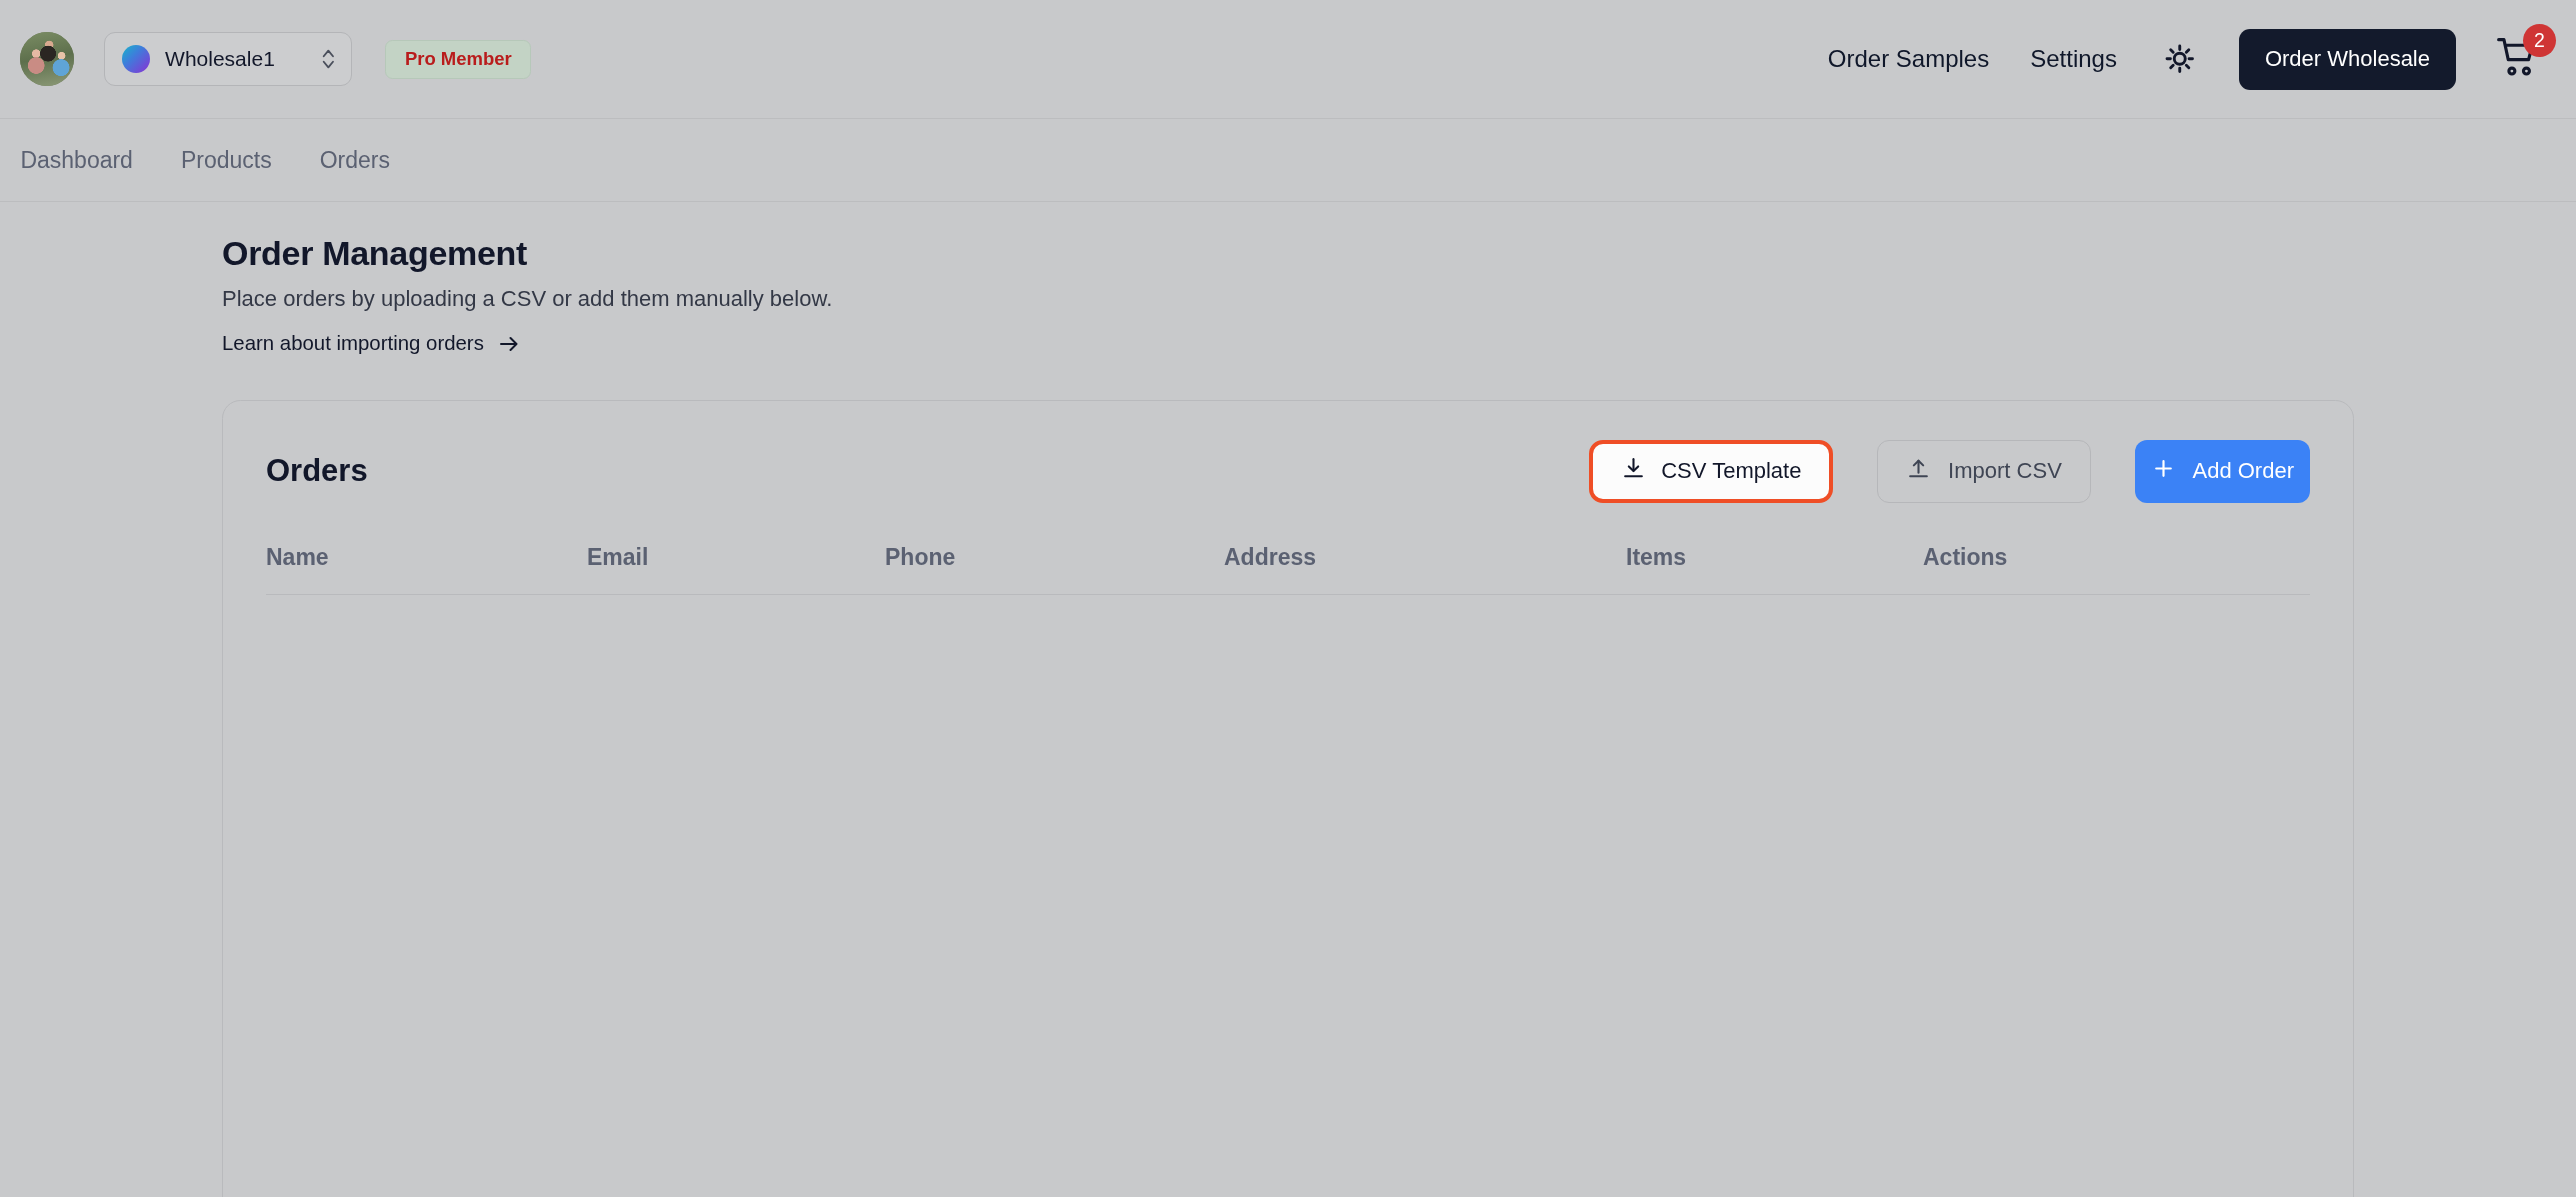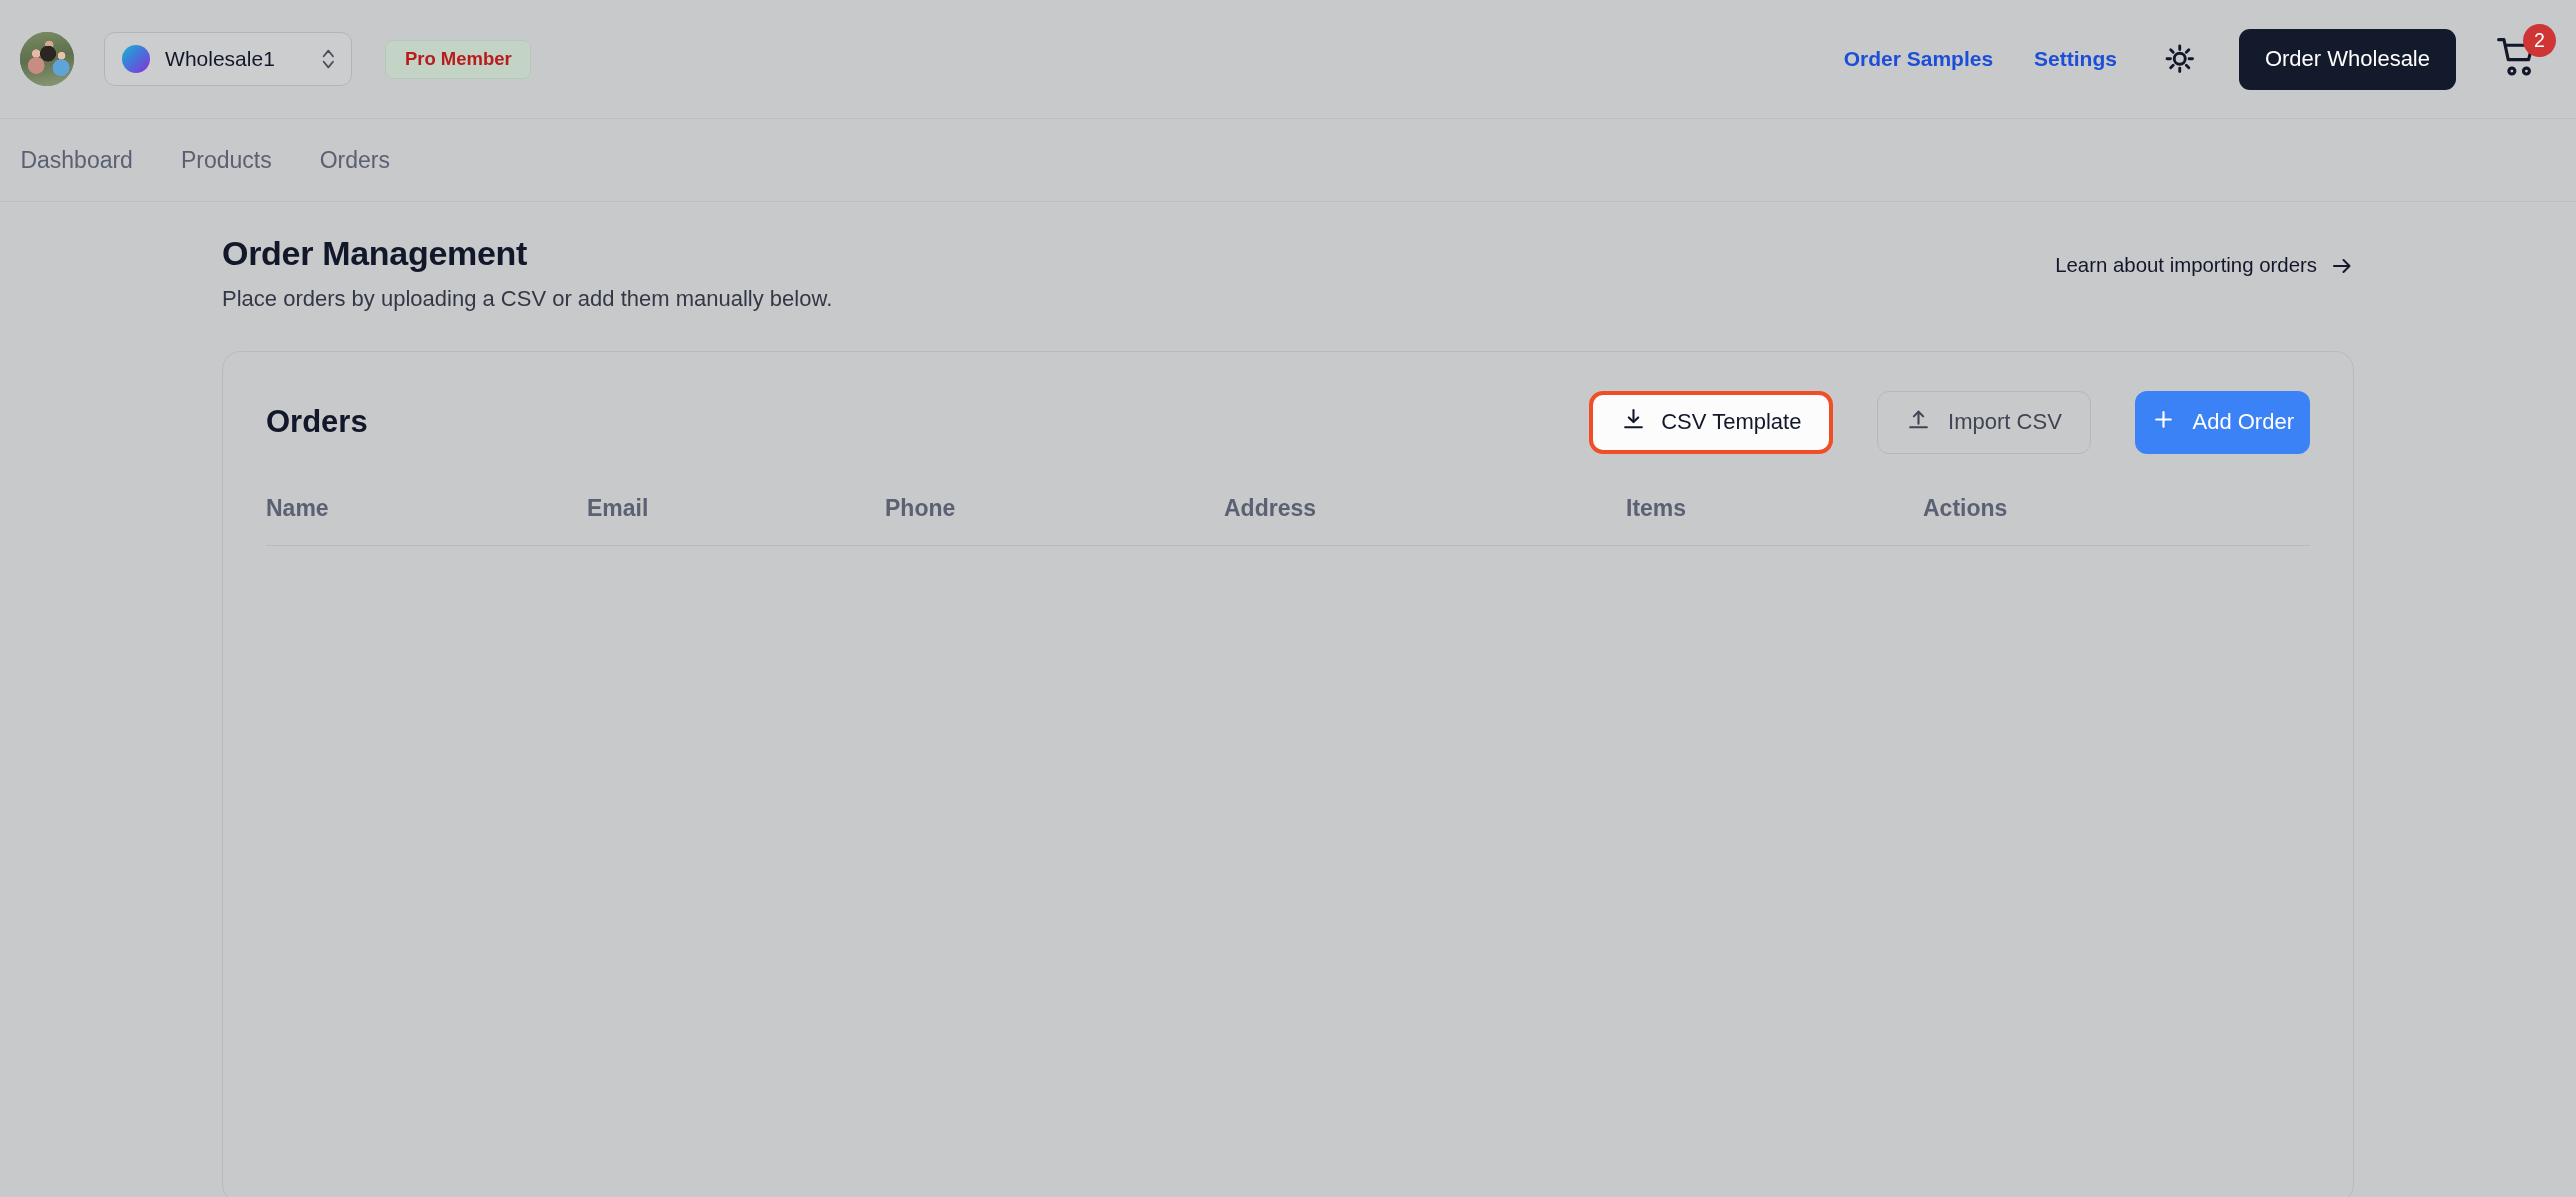--- a/index.html
+++ b/index.html
@@ -94,26 +94,25 @@
     align-items: center;
     font-size: 18.5px;
     font-weight: bold;
     color: #b91c1c;
     white-space: nowrap;
   }
 
   .topbar-spacer { flex: 1 1 auto; }
 
   .nav-link {
-    font-size: 21px;
-    color: #1d4ed8;
+    font-size: 24px;
+    color: #0f172a;
     margin-right: 41px;
     white-space: nowrap;
     cursor: pointer;
-    font-weight: bold;
   }
 
   .theme-toggle {
     width: 44px; height: 44px;
     display: flex; align-items: center; justify-content: center;
     margin-right: 37px;
     cursor: pointer;
     color: #12172a;
   }
 
@@ -170,20 +169,21 @@
 
   
   .page {
     padding: 31.5px 222px 0 222px;
   }
 
   .page-head {
     display: flex;
     align-items: flex-start;
     justify-content: space-between;
+    flex-direction: column;
   }
   .page-title {
     font-size: 34px;
     font-weight: bold;
     color: #12172a;
     letter-spacing: -0.3px;
   }
   .page-sub {
     font-size: 22px;
     color: #333846;

